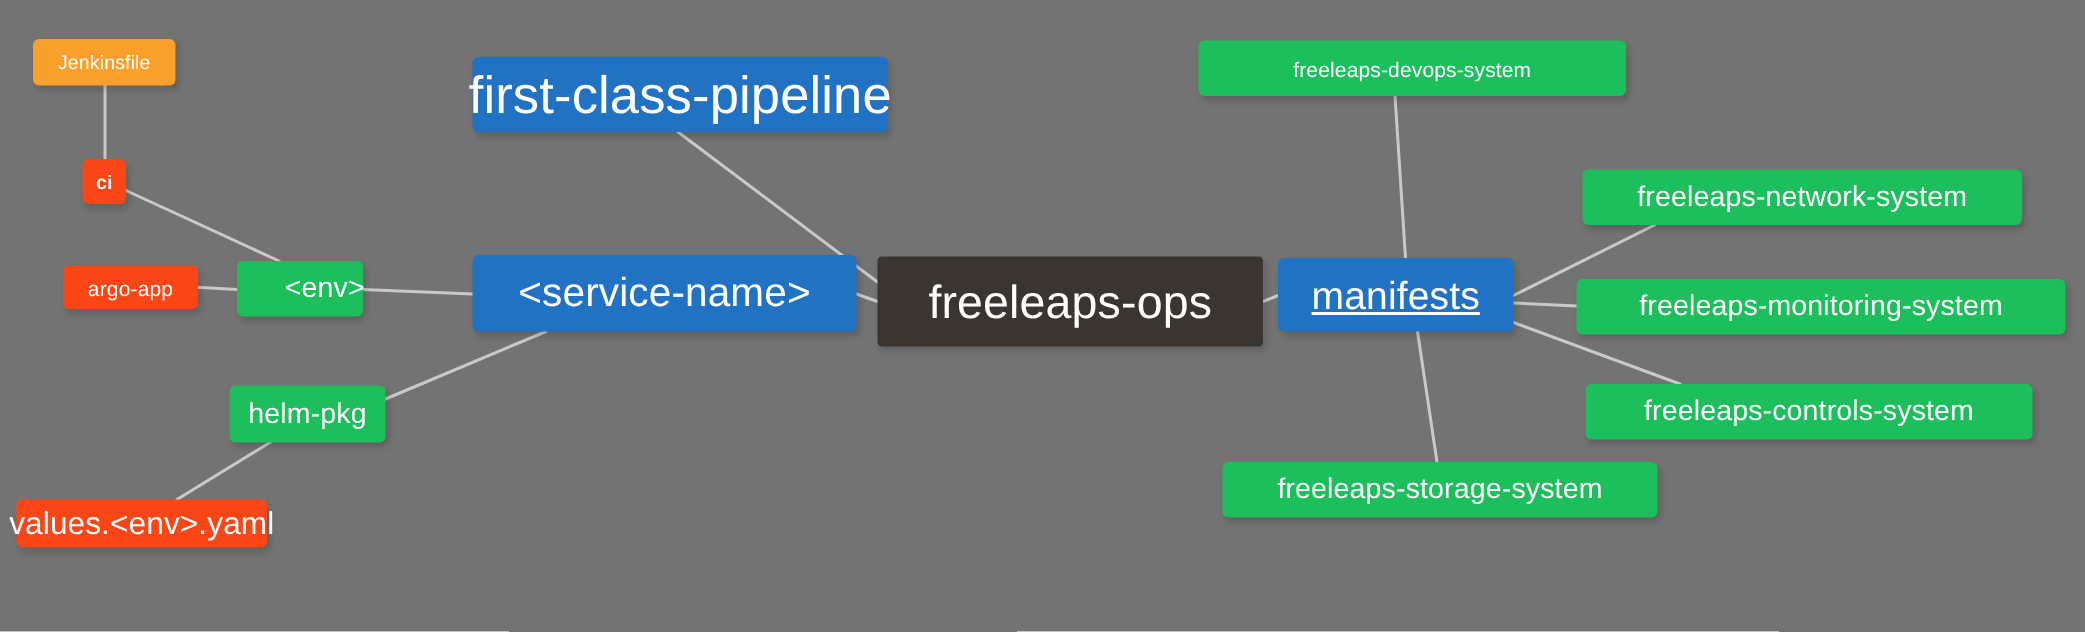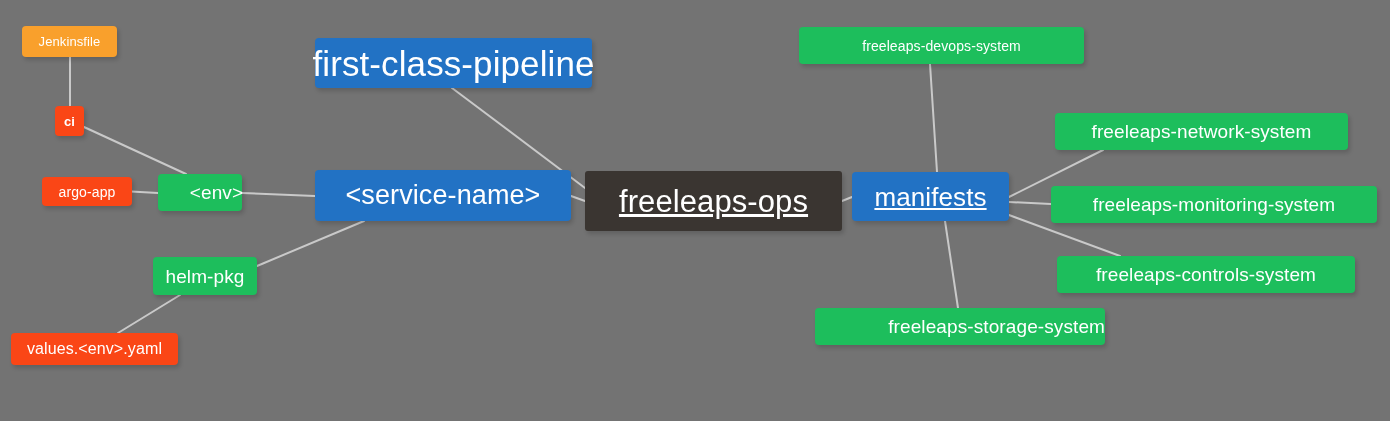--- a/index.html
+++ b/index.html
@@ -38,21 +38,20 @@
     font-family: "Liberation Sans", sans-serif;
     font-weight: 400;
     line-height: 1;
     white-space: nowrap;
     text-align: center;
     box-shadow: 2px 3px 4px rgba(0,0,0,0.16);
     letter-spacing: 0.1px;
   }
   .node.root {
     border-radius: 3px;
-    text-decoration: underline;
   }
 </style>
 </head>
 <body>
 
 <div id="canvas">
   <svg id="edges" viewBox="0 0 1390 421" width="1390" height="421" xmlns="http://www.w3.org/2000/svg">
       <line x1="585" y1="201" x2="571" y2="196" stroke="#c9c9c9" stroke-width="2" stroke-linecap="round"></line>
       <line x1="585" y1="188" x2="452" y2="88" stroke="#c9c9c9" stroke-width="2" stroke-linecap="round"></line>
       <line x1="842" y1="201" x2="852" y2="197" stroke="#c9c9c9" stroke-width="2" stroke-linecap="round"></line>
@@ -77,21 +76,21 @@
       </div>
       <div class="node" style="left: 32px; top: 177px; width: 90px; height: 29px; background: rgb(250, 70, 22); font-size: 14px; margin-left: 10px;">
         <span>argo-app</span>
       </div>
       <div class="node" style="left: 158px; top: 174px; width: 84px; height: 37px; background: rgb(29, 190, 92); font-size: 19px; padding-left: 33px;">
         <span>&lt;env&gt;</span>
       </div>
       <div class="node" style="left: 153px; top: 257px; width: 104px; height: 38px; background: rgb(29, 190, 92); font-size: 19px;">
         <span>helm-pkg</span>
       </div>
-      <div class="node" style="left: 11px; top: 333px; width: 167px; height: 32px; background: rgb(250, 70, 22); font-size: 16px;">
+      <div class="node" style="left: 11px; top: 333px; width: 167px; height: 32px; background: rgb(250, 70, 22); font-size: 21px;">
         <span>values.&lt;env&gt;.yaml</span>
       </div>
       <div class="node" style="left: 315px; top: 38px; width: 277px; height: 50px; background: rgb(34, 114, 196); font-size: 35px;">
         <span>first-class-pipeline</span>
       </div>
       <div class="node" style="left: 315px; top: 170px; width: 256px; height: 51px; background: rgb(34, 114, 196); font-size: 27px;">
         <span>&lt;service-name&gt;</span>
       </div>
       <div class="node root" style="left: 585px; top: 171px; width: 257px; height: 60px; background: rgb(58, 53, 49); font-size: 31px;">
         <span>freeleaps-ops</span>
@@ -104,17 +103,17 @@
       </div>
       <div class="node" style="left: 1055px; top: 113px; width: 293px; height: 37px; background: rgb(29, 190, 92); font-size: 19px;">
         <span>freeleaps-network-system</span>
       </div>
       <div class="node" style="left: 1051px; top: 186px; width: 326px; height: 37px; background: rgb(29, 190, 92); font-size: 19px;">
         <span>freeleaps-monitoring-system</span>
       </div>
       <div class="node" style="left: 1057px; top: 256px; width: 298px; height: 37px; background: rgb(29, 190, 92); font-size: 19px; align-items: center;">
         <span>freeleaps-controls-system</span>
       </div>
-      <div class="node" style="left: 815px; top: 308px; width: 290px; height: 37px; background: rgb(29, 190, 92); font-size: 19px; justify-content: flex-end;">
+      <div class="node" style="left: 815px; top: 308px; width: 290px; height: 37px; background: rgb(29, 190, 92); font-size: 19px;">
         <span>freeleaps-storage-system</span>
       </div>
     </div>
 </div>
 
 </body></html>

